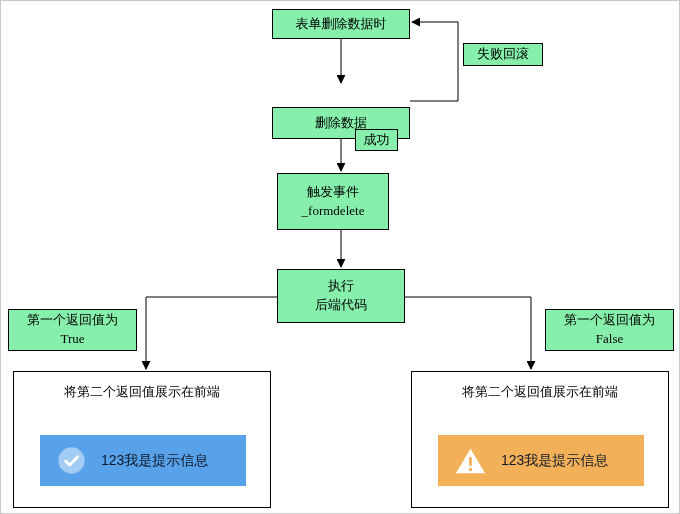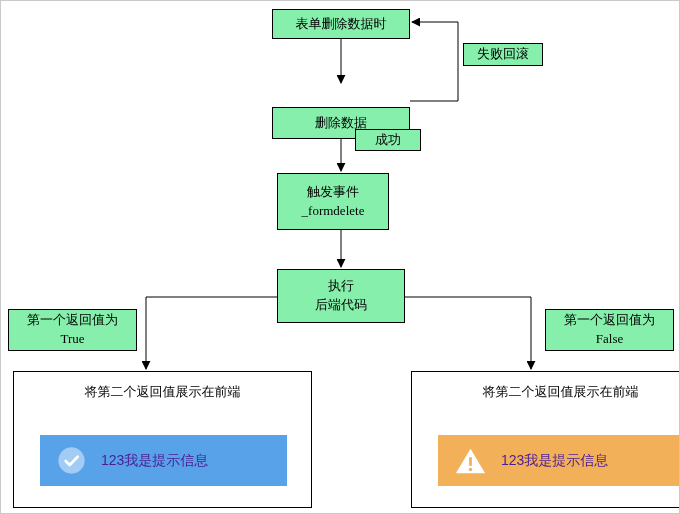--- a/index.html
+++ b/index.html
@@ -30,29 +30,29 @@
     align-items: center;
     justify-content: center;
     font-size: 13px;
     color: #000;
     line-height: 1.45;
     text-align: center;
   }
   .n-start   { left: 271px; top: 8px;   width: 138px; height: 30px; }
   .n-delete  { left: 271px; top: 84px;  width: 138px; height: 32px; margin-top: 22px; }
   .lbl-fail  { left: 462px; top: 42px;  width: 80px;  height: 23px; }
-  .lbl-succ  { left: 354px; top: 128px; width: 66px;  height: 22px; }
+  .lbl-succ  { left: 354px; top: 128px; width: 43px;  height: 22px; }
   .n-trigger { left: 276px; top: 172px; width: 112px; height: 57px; }
   .n-execute { left: 276px; top: 268px; width: 128px; height: 54px; }
   .cond-left  { left: 7px;   top: 308px; width: 129px; height: 42px; }
   .cond-right { left: 544px; top: 308px; width: 129px; height: 42px; }
   .result {
     position: absolute;
     top: 370px;
-    width: 299px;
+    width: 258px;
     height: 137px;
     background: #fff;
     border: 1px solid #000;
   }
   .result-left  { left: 12px; }
   .result-right { left: 410px; }
   .result-title {
     margin-top: 11px;
     text-align: center;
     font-size: 13px;
@@ -61,21 +61,21 @@
   .toast {
     position: absolute;
     left: 26px;
     right: 24px;
     top: 63px;
     height: 51px;
     display: flex;
     align-items: center;
     padding-left: 17px;
     gap: 15px;
-    color: #4c1d95;
+    color: #0f172a;
     font-family: "Liberation Sans", "DejaVu Sans", sans-serif;
     font-size: 14px;
   }
   .toast-success { background: #57a2e9; }
   .toast-warning { background: #f2b159; }
   .toast .ticon { flex: 0 0 auto; display: block; }
 </style>
 </head>
 <body>
 

